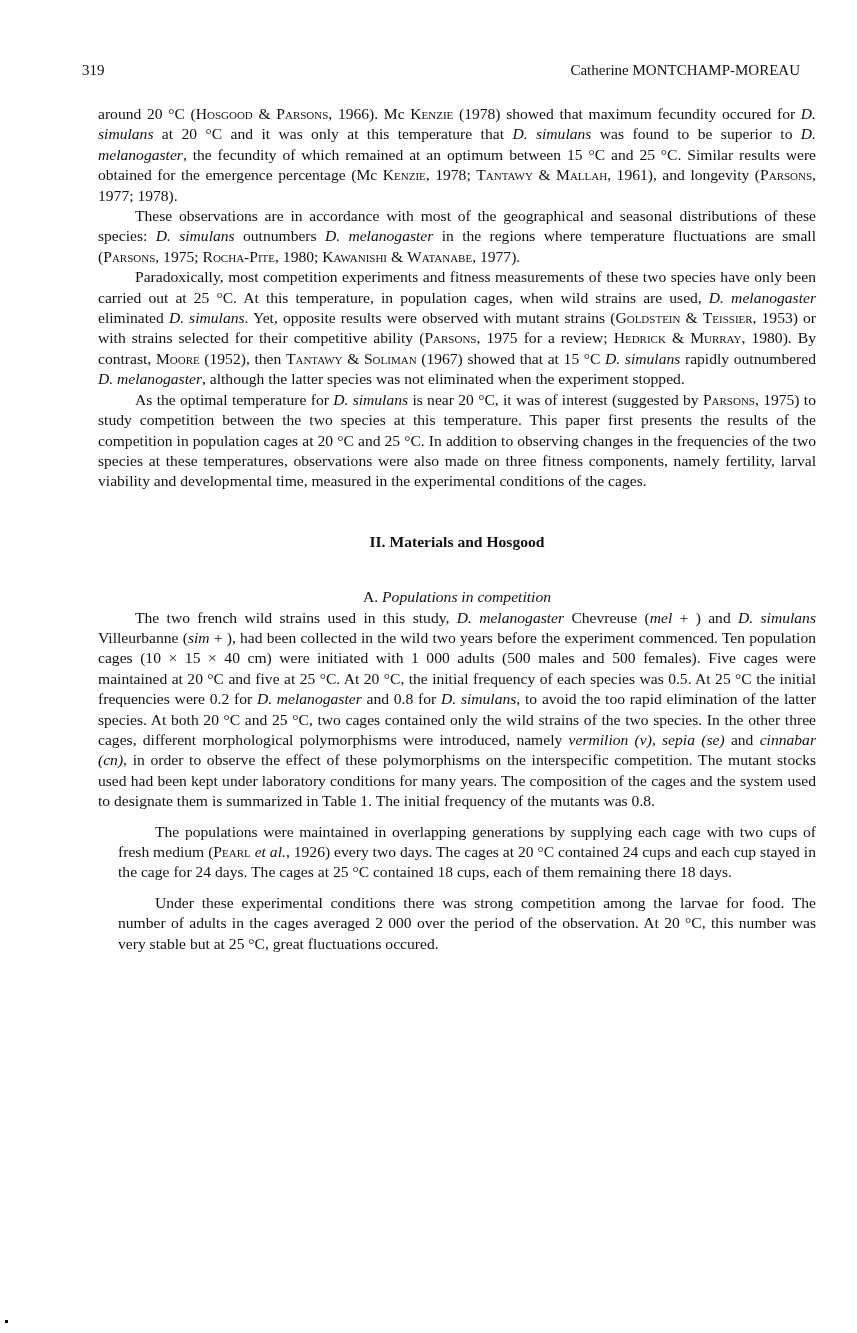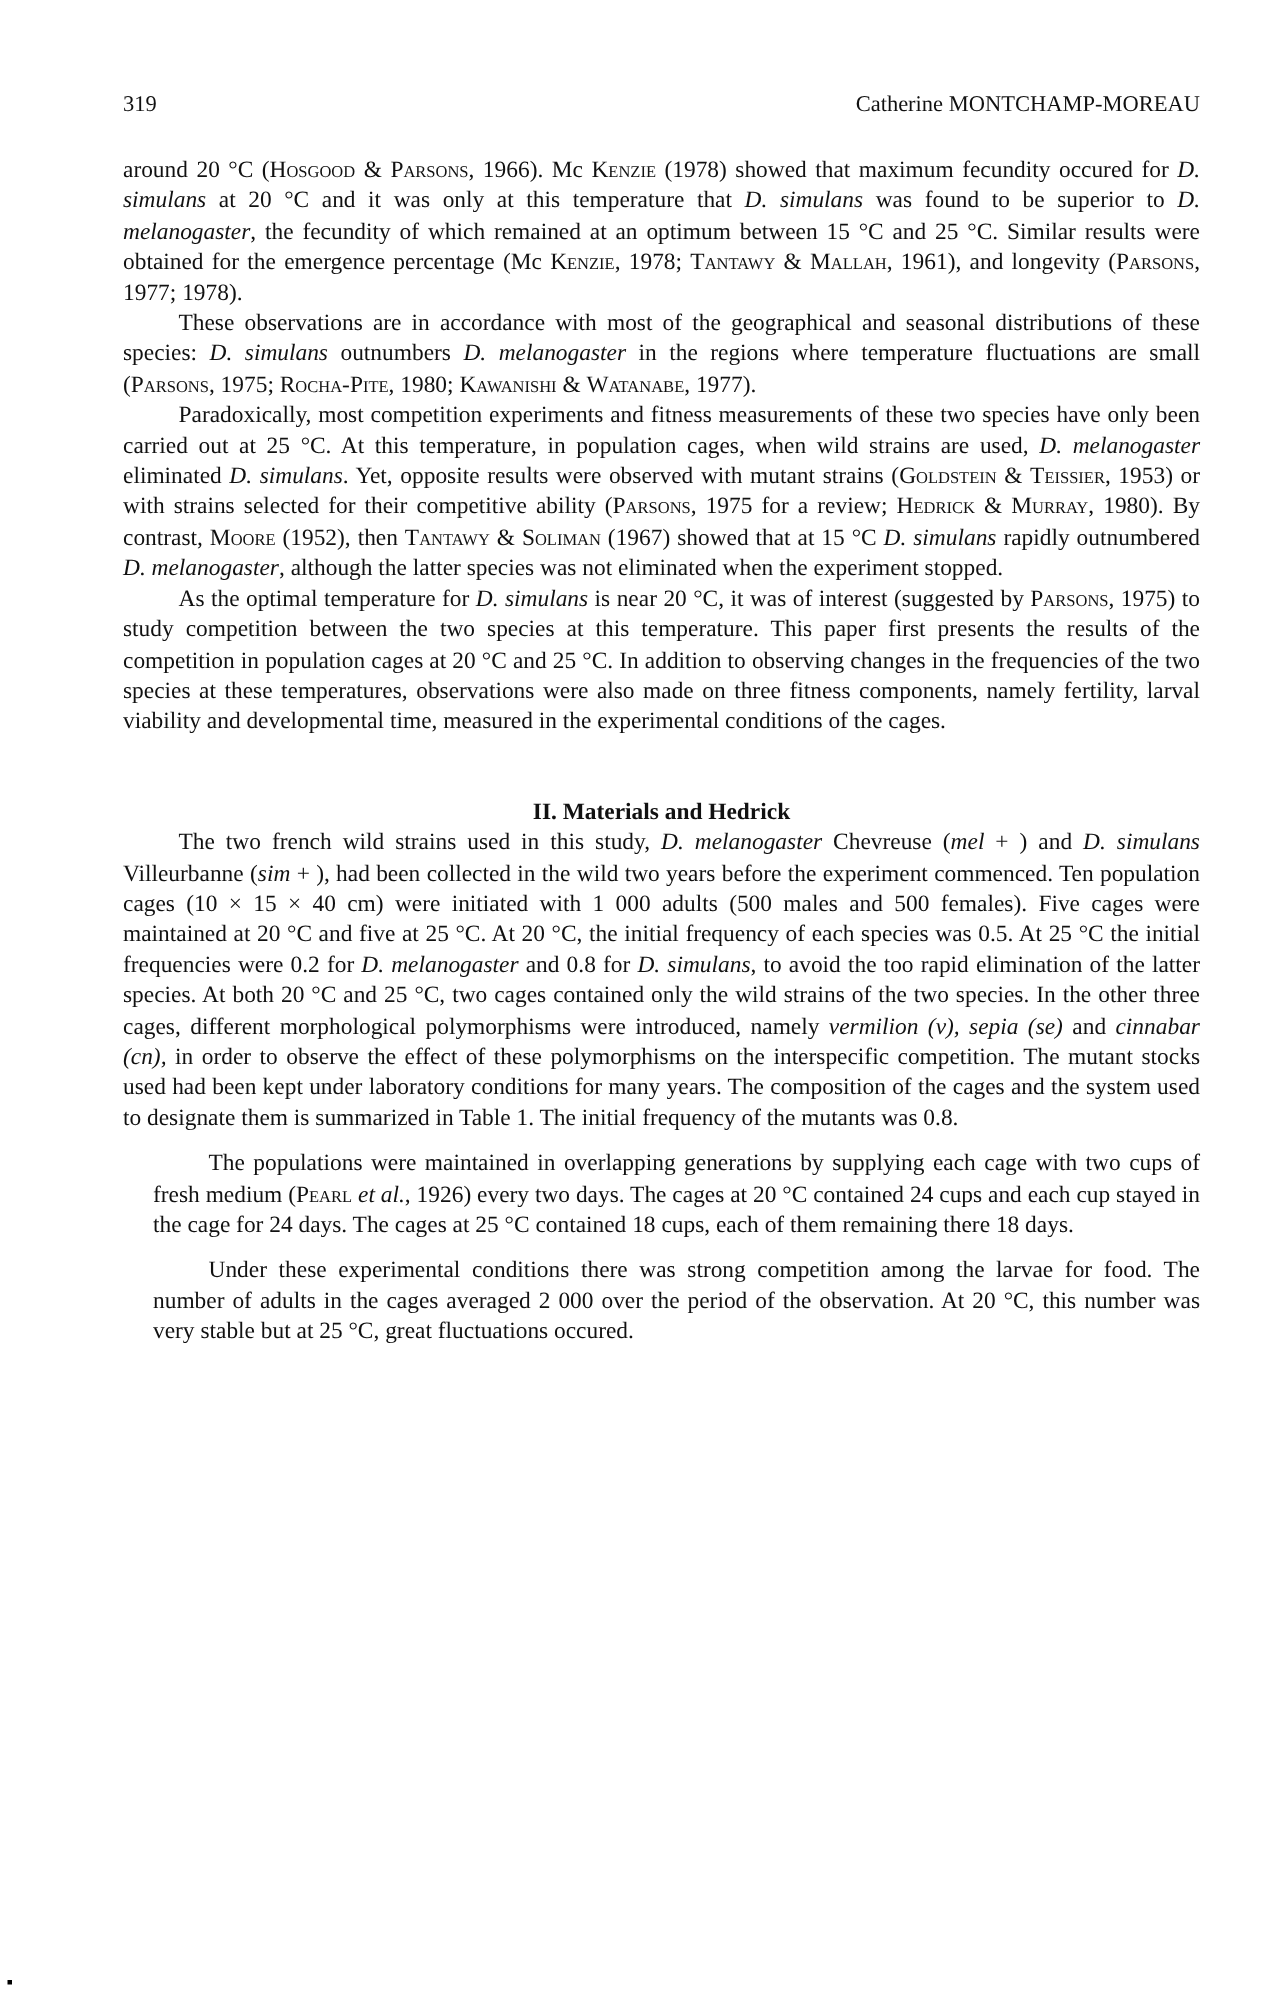--- a/index.html
+++ b/index.html
@@ -1,21 +1,21 @@
 <!DOCTYPE html>
 <html><head>
 <meta charset="utf-8">
 <style>
   html, body { margin: 0; padding: 0; background: #ffffff; }
   body { width: 857px; height: 1333px; position: relative; overflow: hidden;
          font-family: "Liberation Serif", serif; color: #111; }
   .header { position: absolute; top: 62px; left: 82px; width: 718px; font-size: 15px; }
   .page-number { position: absolute; left: 0; top: 0; }
   .running-head { position: absolute; left: 0; right: 0; text-align: right; top: 0; }
-  .body { position: absolute; top: 104px; left: 82px; width: 718px; font-size: 15.6px;
+  .body { position: absolute; top: 104px; left: 98px; width: 718px; font-size: 15.6px;
           line-height: 20.4px; text-align: justify; }
   p { margin: 0; }
   .indent { text-indent: 37px; }
   .sc { font-variant: small-caps; }
   .section-title { text-align: center; font-weight: bold; margin: 40px 0 0 0; }
   .subsection-title { text-align: center; margin: 35px 0 0 0; }
   .gap { margin-top: 10px; margin-left: 20px; }
   .gap-big { }
   .mark { position: absolute; left: 5px; top: 1320px; width: 3px; height: 3px; background: #000; }
 </style>
@@ -29,22 +29,23 @@
 
 <div class="body">
   <p>around 20 °C (<span class="sc">Hosgood</span> &amp; <span class="sc">Parsons</span>, 1966). Mc <span class="sc">Kenzie</span> (1978) showed that maximum fecundity occured for <i>D. simulans</i> at 20 °C and it was only at this temperature that <i>D. simulans</i> was found to be superior to <i>D. melanogaster</i>, the fecundity of which remained at an optimum between 15 °C and 25 °C. Similar results were obtained for the emergence percentage (Mc <span class="sc">Kenzie</span>, 1978; <span class="sc">Tantawy</span> &amp; <span class="sc">Mallah</span>, 1961), and longevity (<span class="sc">Parsons</span>, 1977; 1978).</p>
 
   <p class="indent">These observations are in accordance with most of the geographical and seasonal distributions of these species: <i>D. simulans</i> outnumbers <i>D. melanogaster</i> in the regions where temperature fluctuations are small (<span class="sc">Parsons</span>, 1975; <span class="sc">Rocha-Pite</span>, 1980; <span class="sc">Kawanishi</span> &amp; <span class="sc">Watanabe</span>, 1977).</p>
 
   <p class="indent">Paradoxically, most competition experiments and fitness measurements of these two species have only been carried out at 25 °C. At this temperature, in population cages, when wild strains are used, <i>D. melanogaster</i> eliminated <i>D. simulans</i>. Yet, opposite results were observed with mutant strains (<span class="sc">Goldstein</span> &amp; <span class="sc">Teissier</span>, 1953) or with strains selected for their competitive ability (<span class="sc">Parsons</span>, 1975 for a review; <span class="sc">Hedrick</span> &amp; <span class="sc">Murray</span>, 1980). By contrast, <span class="sc">Moore</span> (1952), then <span class="sc">Tantawy</span> &amp; <span class="sc">Soliman</span> (1967) showed that at 15 °C <i>D. simulans</i> rapidly outnumbered <i>D. melanogaster</i>, although the latter species was not eliminated when the experiment stopped.</p>
 
   <p class="indent">As the optimal temperature for <i>D. simulans</i> is near 20 °C, it was of interest (suggested by <span class="sc">Parsons</span>, 1975) to study competition between the two species at this temperature. This paper first presents the results of the competition in population cages at 20 °C and 25 °C. In addition to observing changes in the frequencies of the two species at these temperatures, observations were also made on three fitness components, namely fertility, larval viability and developmental time, measured in the experimental conditions of the cages.</p>
 
-  <p class="section-title">II. Materials and Hedrick</p>
+  <p class="section-title">II. Materials and Hosgood</p>
 
+  <p class="subsection-title"><span>A.</span> <i>Populations in competition</i></p>
 
   <p class="indent gap-big">The two french wild strains used in this study, <i>D. melanogaster</i> Chevreuse (<i>mel</i> + ) and <i>D. simulans</i> Villeurbanne (<i>sim</i> + ), had been collected in the wild two years before the experiment commenced. Ten population cages (10 × 15 × 40 cm) were initiated with 1 000 adults (500 males and 500 females). Five cages were maintained at 20 °C and five at 25 °C. At 20 °C, the initial frequency of each species was 0.5. At 25 °C the initial frequencies were 0.2 for <i>D. melanogaster</i> and 0.8 for <i>D. simulans</i>, to avoid the too rapid elimination of the latter species. At both 20 °C and 25 °C, two cages contained only the wild strains of the two species. In the other three cages, different morphological polymorphisms were introduced, namely <i>vermilion (v),</i> <i>sepia (se)</i> and <i>cinnabar (cn),</i> in order to observe the effect of these polymorphisms on the interspecific competition. The mutant stocks used had been kept under laboratory conditions for many years. The composition of the cages and the system used to designate them is summarized in Table 1. The initial frequency of the mutants was 0.8.</p>
 
   <p class="indent gap">The populations were maintained in overlapping generations by supplying each cage with two cups of fresh medium (<span class="sc">Pearl</span> <i>et al.</i>, 1926) every two days. The cages at 20 °C contained 24 cups and each cup stayed in the cage for 24 days. The cages at 25 °C contained 18 cups, each of them remaining there 18 days.</p>
 
   <p class="indent gap">Under these experimental conditions there was strong competition among the larvae for food. The number of adults in the cages averaged 2 000 over the period of the observation. At 20 °C, this number was very stable but at 25 °C, great fluctuations occured.</p>
 </div>
 
 <div class="mark"></div>
 

